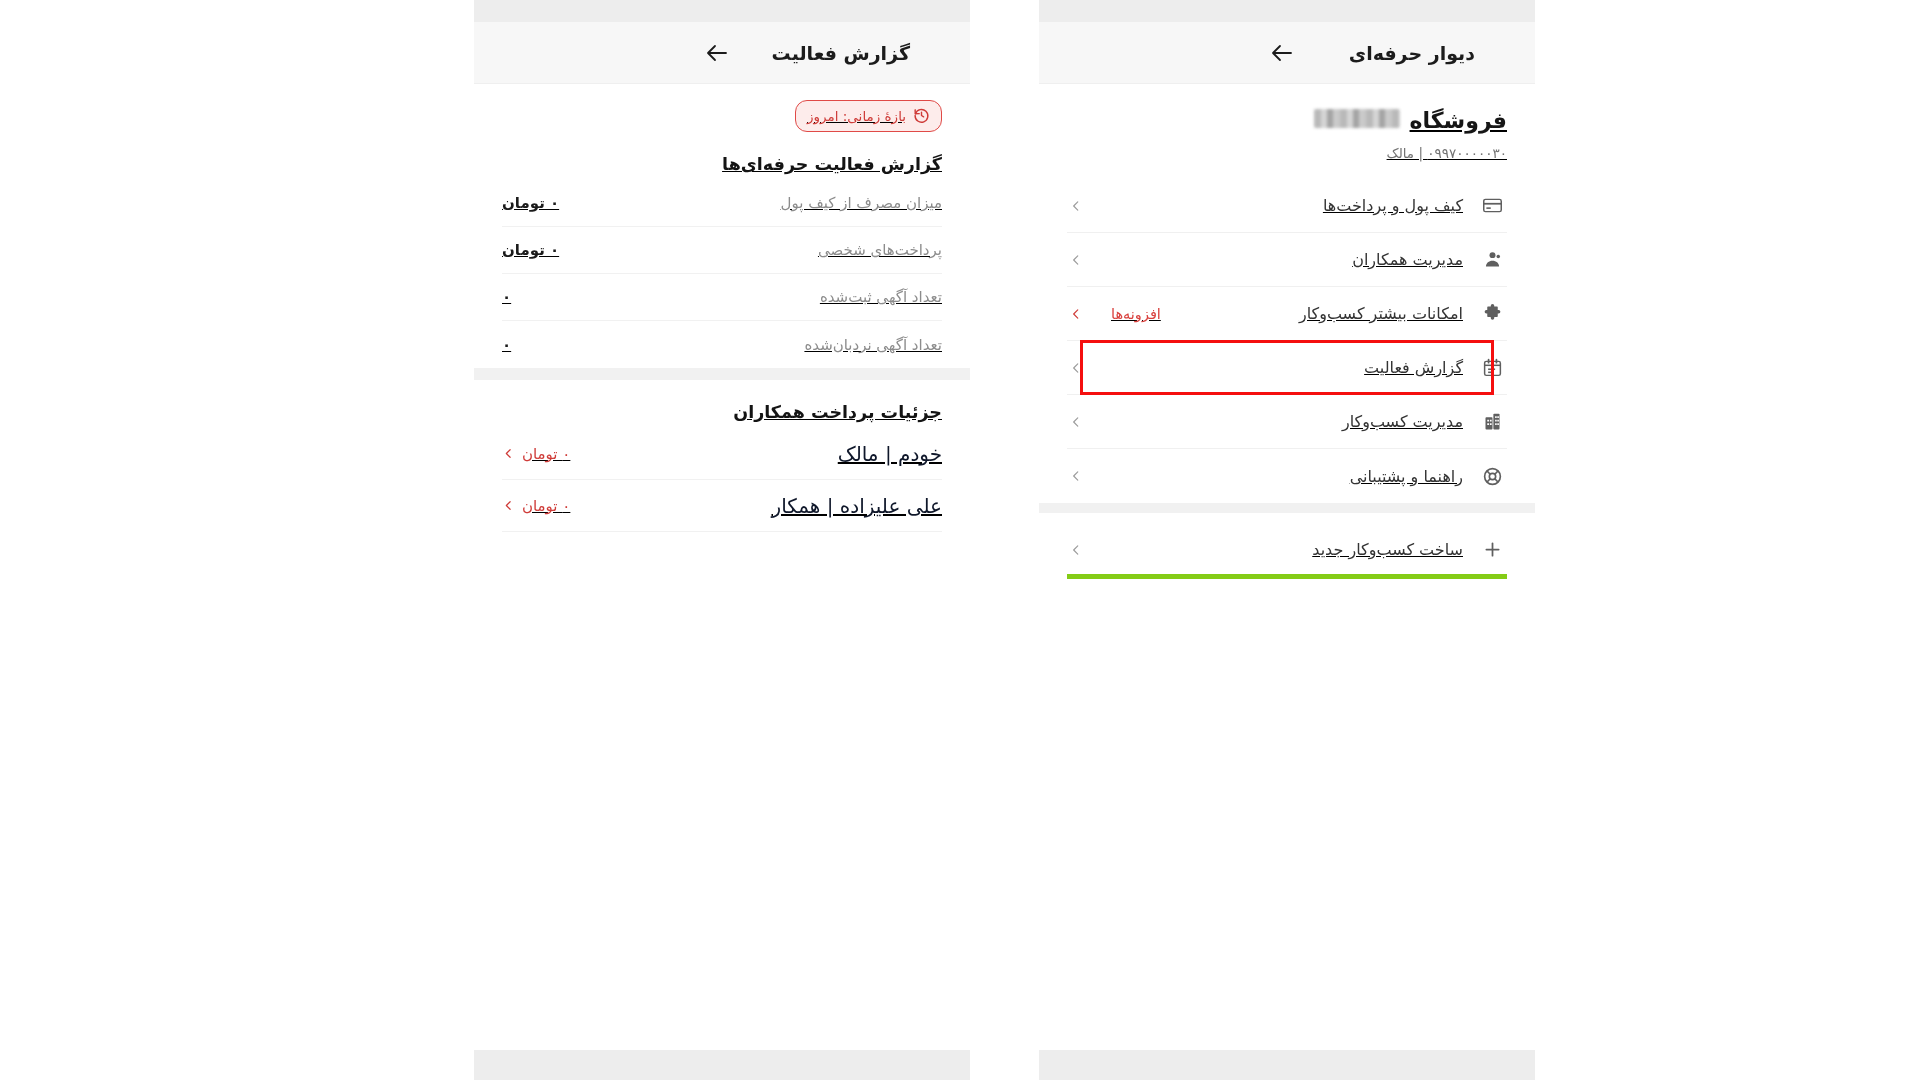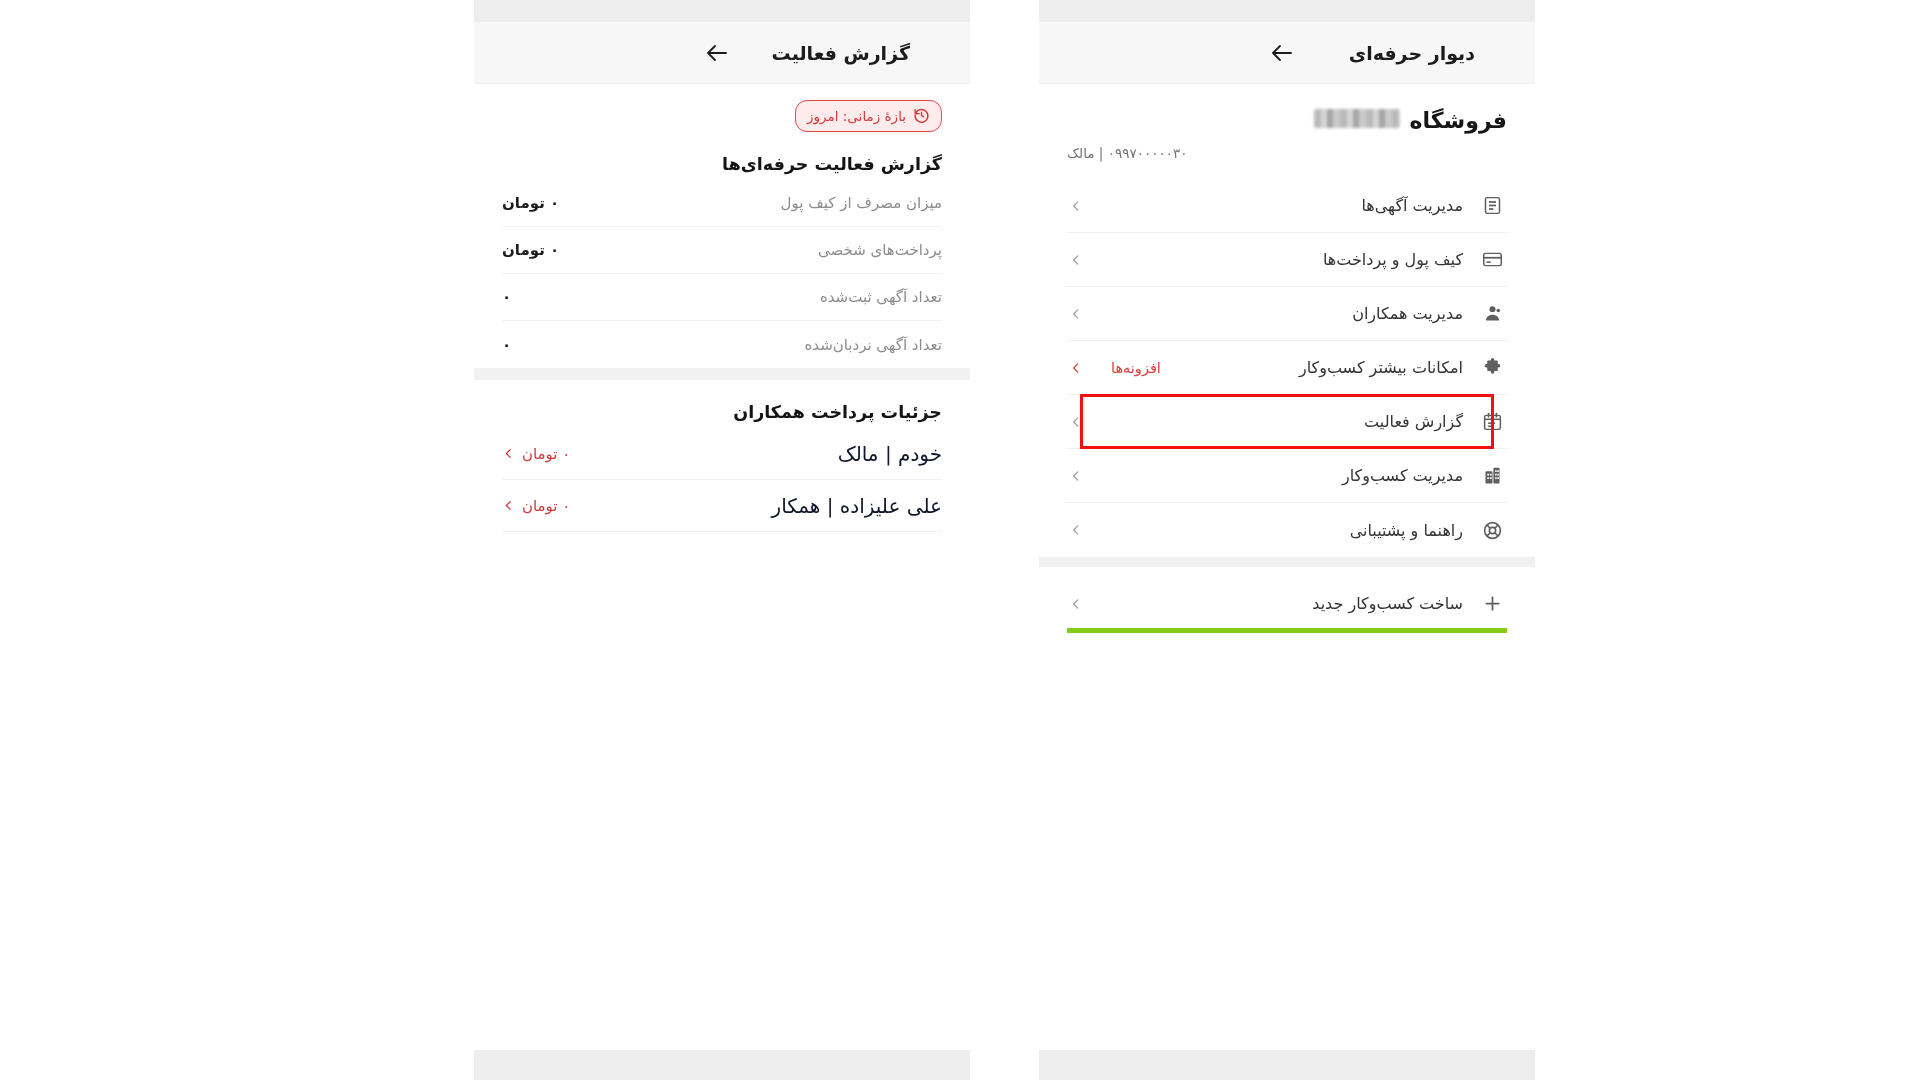--- a/index.html
+++ b/index.html
@@ -23,20 +23,21 @@
   }
 
   
   .phone {
     position: absolute;
     top: 0;
     width: 496px;
     height: 1080px;
     background: #ffffff;
     overflow: hidden;
+    text-decoration: underline;
   }
   .phone--right { right: 385px; }   
   .phone--left  { right: 950px; }   
 
   .status-strip {
     height: 22px;
     background: #ededed;
   }
 
   .app-bar {
@@ -73,21 +74,21 @@
     left: 0;
     right: 0;
     bottom: 0;
     height: 30px;
     background: #ededed;
   }
 
   
   .acct {
     padding: 24px 28px 18px 28px;
-    text-align: left;
+    text-align: right;
   }
   .acct__name-row {
     display: flex;
     flex-direction: row;
     align-items: baseline;
     justify-content: flex-start;
     gap: 10px;
   }
   .acct__label {
     font-size: 22px;
@@ -290,36 +291,20 @@
     <div class="acct">
       <div class="acct__name-row">
         <span class="acct__label">فروشگاه</span>
         <span class="acct__redacted"></span>
       </div>
       <div class="acct__meta">۰۹۹۷۰۰۰۰۰۳۰ | مالک</div>
     </div>
 
     <div class="menu">
 
-      <div class="menu-row">
-        <span class="menu-row__icon">
-          <svg width="21" height="21" viewBox="0 0 24 24" fill="none" stroke="#5f5f5f" stroke-width="1.7">
-            <rect x="4" y="3" width="16" height="18" rx="2"></rect>
-            <line x1="8" y1="8" x2="16" y2="8" stroke-width="2"></line>
-            <line x1="8" y1="12" x2="16" y2="12" stroke-width="2"></line>
-            <line x1="8" y1="16" x2="13" y2="16" stroke-width="2"></line>
-          </svg>
-        </span>
-        <span class="menu-row__label">مدیریت آگهی‌ها</span>
-        <span class="menu-row__chev">
-          <svg width="14" height="14" viewBox="0 0 24 24" fill="none" stroke="#9b9b9b" stroke-width="2" stroke-linecap="round" stroke-linejoin="round">
-            <polyline points="15,5 8,12 15,19"></polyline>
-          </svg>
-        </span>
-      </div>
 
       <div class="menu-row">
         <span class="menu-row__icon">
           <svg width="21" height="21" viewBox="0 0 24 24" fill="none" stroke="#5f5f5f" stroke-width="1.7">
             <rect x="2" y="5" width="20" height="14" rx="2"></rect>
             <line x1="2" y1="10" x2="22" y2="10" stroke-width="2"></line>
             <line x1="5" y1="15" x2="10" y2="15" stroke-width="1.8"></line>
           </svg>
         </span>
         <span class="menu-row__label">کیف پول و پرداخت‌ها</span>

